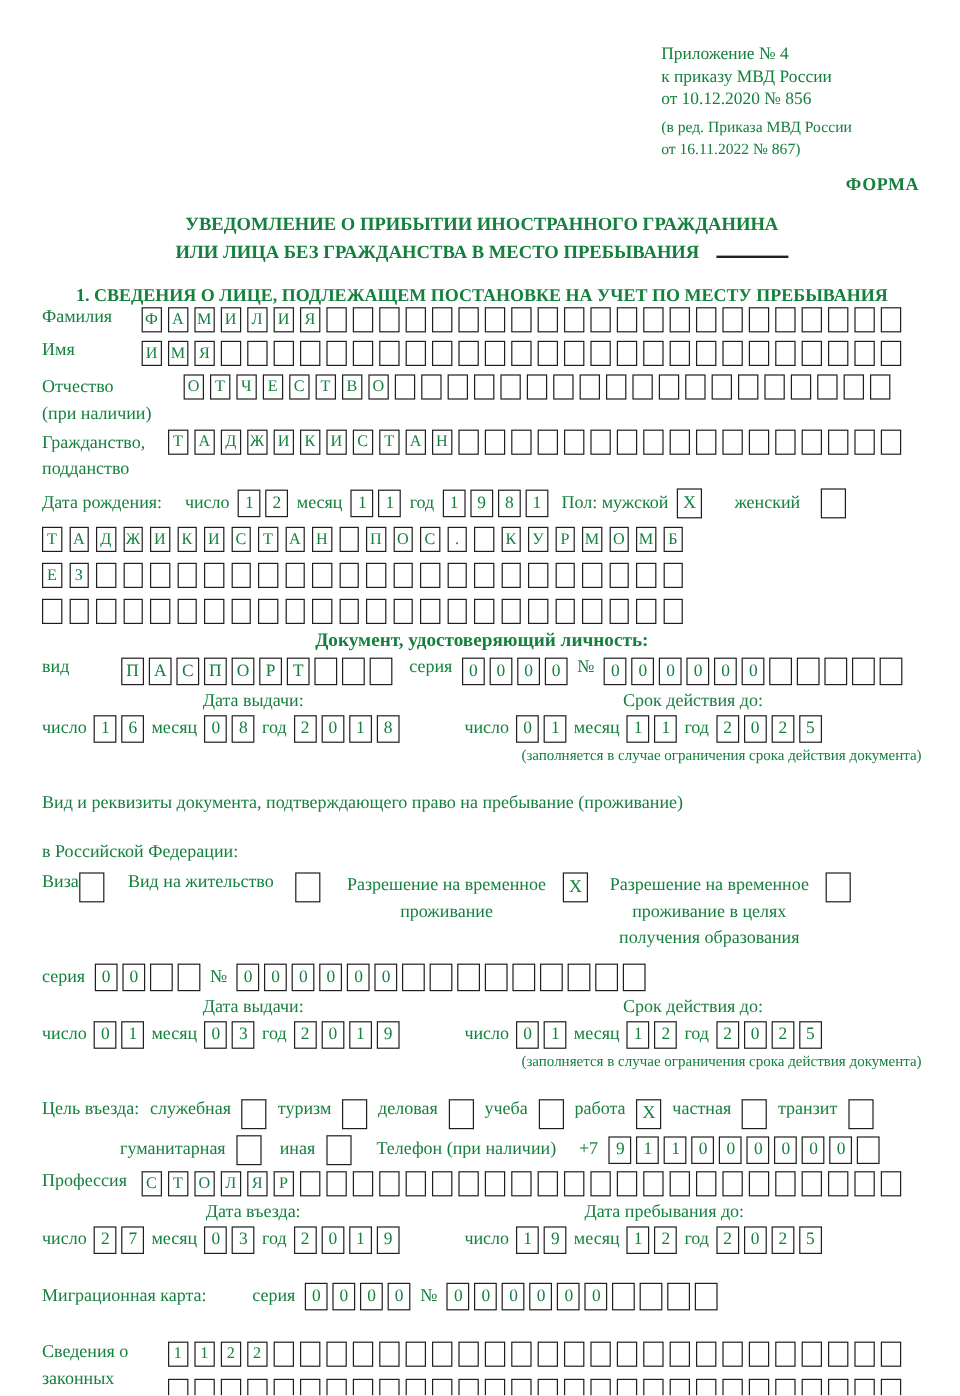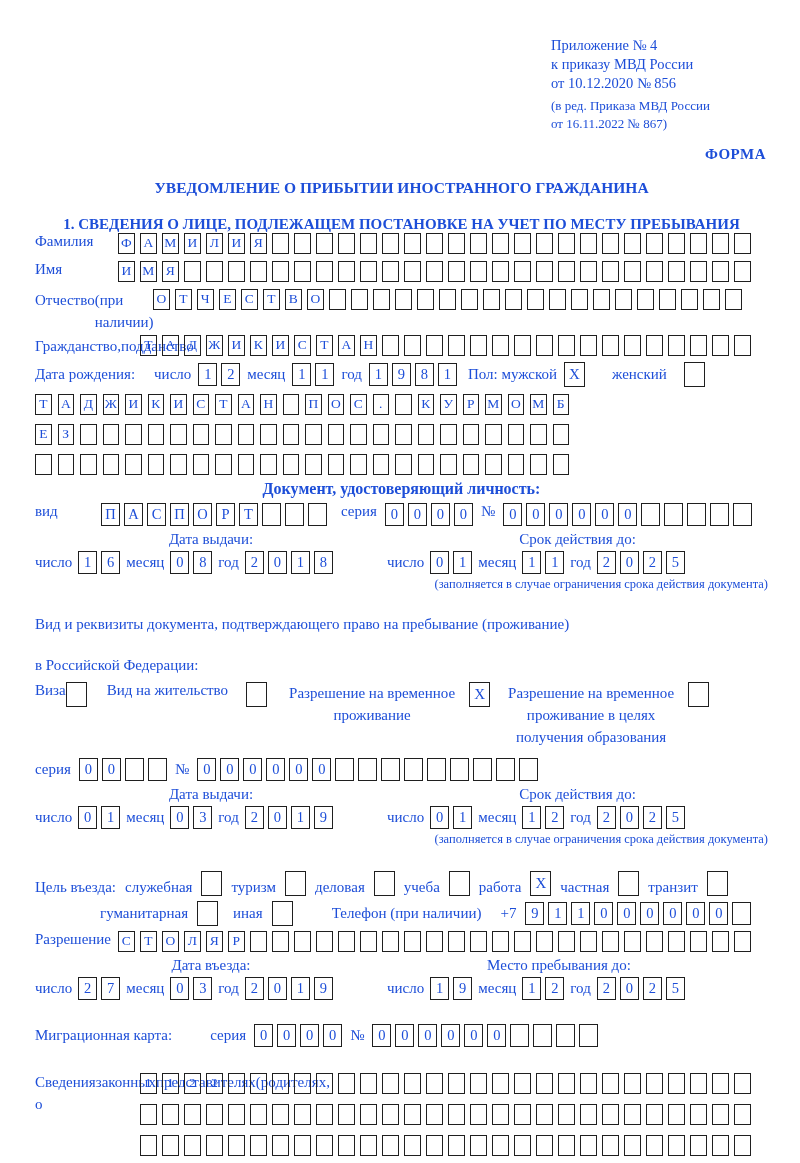--- a/index.html
+++ b/index.html
@@ -1,18 +1,18 @@
 <!DOCTYPE html>
 <html><head>
 <meta charset="utf-8">
 <style>
   html,body{margin:0;padding:0;background:#fff;}
   .page{
     width:800px;height:1163px;box-sizing:border-box;overflow:hidden;
-    background:#fff;color:#1d4ed8;position:relative;
+    background:#fff;color:#15803d;position:relative;
     font-family:"Liberation Serif","DejaVu Serif",serif;
     padding:36px 32px 0 35px;font-size:15px;
   }
   
   .refblock{width:215px;margin-left:auto;margin-right:2px;line-height:19px;font-size:14.5px;}
   .refblock .amend{font-size:13px;line-height:17.5px;margin-top:4px;}
   .forma{font-weight:bold;text-align:right;margin-top:13px;font-size:15px;letter-spacing:.5px;}
   
   .title{text-align:center;font-weight:bold;font-size:15.5px;line-height:23px;margin-top:12px;}
   .title .uline{display:inline-block;width:60px;border-bottom:2.4px solid #222;height:14px;margin-left:14px;}
@@ -31,21 +31,21 @@
     display:inline-block;box-sizing:border-box;flex:0 0 auto;
     width:19px;height:23px;border:1.7px solid #1f1f1f;
     text-align:center;font-size:14.5px;line-height:20px;
   }
   .cbx{
     display:inline-block;box-sizing:border-box;flex:0 0 auto;
     width:21px;height:25px;border:1.7px solid #1f1f1f;
     text-align:center;font-size:15px;line-height:22px;
   }
   .stackcol{display:flex;flex-direction:column;}
-  .labelcol{display:flex;flex-direction:row;line-height:22px;flex:0 0 auto;}
+  .labelcol{display:flex;flex-direction:column;line-height:22px;flex:0 0 auto;}
   .gridstack{display:flex;flex-direction:column;gap:8px;}
   
   .daterow{display:flex;margin-top:5px;}
   .datecol{display:flex;flex-direction:column;}
   .datecol .dhead{text-align:center;margin-bottom:3px;font-family:Liberation Serif, serif;}
   .dline{display:flex;align-items:center;gap:6px;white-space:nowrap;}
   .note{font-size:12.5px;text-align:right;margin-top:3px;}
   .c1{width:352px;flex:0 0 auto;}
   .c2{flex:1;}
   
@@ -67,20 +67,21 @@
     <div>от 10.12.2020 № 856</div>
     <div class="amend">
       <div>(в ред. Приказа МВД России</div>
       <div>от 16.11.2022 № 867)</div>
     </div>
     <div class="forma">ФОРМА</div>
   </div>
 
   <div class="title">
     <div>УВЕДОМЛЕНИЕ О ПРИБЫТИИ ИНОСТРАННОГО ГРАЖДАНИНА</div>
+    <div><span>ИЛИ ЛИЦА БЕЗ ГРАЖДАНСТВА В МЕСТО ПРЕБЫВАНИЯ</span><span class="uline"></span></div>
   </div>
 
   <div class="section-title">1. СВЕДЕНИЯ О ЛИЦЕ, ПОДЛЕЖАЩЕМ ПОСТАНОВКЕ НА УЧЕТ ПО МЕСТУ ПРЕБЫВАНИЯ</div>
 
   <div class="row" style="margin-top:0;">
     <span class="lbl" style="width:83px;flex:0 0 auto;">Фамилия</span>
     <span class="grid">
         <span class="cell">Ф</span>
         <span class="cell">А</span>
         <span class="cell">М</span>
@@ -506,21 +507,21 @@
             <span class="dcell">2</span>
             <span class="dcell">0</span>
             <span class="dcell">2</span>
             <span class="dcell">5</span>
           </span>
       </div>
       <div class="note">(заполняется в случае ограничения срока действия документа)</div>
     </div>
   </div>
 
-  <div class="row mt8" style="align-items:flex-end;gap:9px;">
+  <div class="row mt8" style="align-items:flex-start;gap:9px;">
     <span class="lbl">Цель въезда:</span>
     <span class="lbl">служебная</span>
     <span class="cbx"></span>
     <span class="lbl">туризм</span>
     <span class="cbx"></span>
     <span class="lbl">деловая</span>
     <span class="cbx"></span>
     <span class="lbl">учеба</span>
     <span class="cbx"></span>
     <span class="lbl">работа</span>
@@ -529,38 +530,38 @@
     <span class="cbx"></span>
     <span class="lbl">транзит</span>
     <span class="cbx"></span>
   </div>
 
   <div class="row mt5" style="align-items:center;gap:9px;padding-left:65px;">
     <span class="lbl">гуманитарная</span>
     <span class="cbx"></span>
     <span class="lbl" style="margin-left:6px;">иная</span>
     <span class="cbx"></span>
-    <span class="lbl" style="margin-left:30px;">Телефон (при наличии)</span>
+    <span class="lbl" style="margin-left:12px;">Телефон (при наличии)</span>
     <span class="lbl" style="margin-left:10px;">+7</span>
     <span class="dcells">
         <span class="dcell">9</span>
         <span class="dcell">1</span>
         <span class="dcell">1</span>
         <span class="dcell">0</span>
         <span class="dcell">0</span>
         <span class="dcell">0</span>
         <span class="dcell">0</span>
         <span class="dcell">0</span>
         <span class="dcell">0</span>
         <span class="dcell"></span>
       </span>
   </div>
 
   <div class="row mt5">
-    <span class="lbl" style="width:83px;flex:0 0 auto;">Разрешение</span>
+    <span class="lbl" style="width:83px;flex:0 0 auto;">Профессия</span>
     <span class="grid">
         <span class="cell">С</span>
         <span class="cell">Т</span>
         <span class="cell">О</span>
         <span class="cell">Л</span>
         <span class="cell">Я</span>
         <span class="cell">Р</span>
         <span class="cell"></span>
         <span class="cell"></span>
         <span class="cell"></span>
@@ -604,21 +605,21 @@
         <span>год</span>
         <span class="dcells">
             <span class="dcell">2</span>
             <span class="dcell">0</span>
             <span class="dcell">1</span>
             <span class="dcell">9</span>
           </span>
       </div>
     </div>
     <div class="datecol c2">
-      <div class="dhead" style="text-align:left;padding-left:100px;">Место пребывания до:</div>
+      <div class="dhead" style="text-align:left;padding-left:100px;">Дата пребывания до:</div>
       <div class="dline">
         <span>число</span>
         <span class="dcells">
             <span class="dcell">1</span>
             <span class="dcell">9</span>
           </span>
         <span>месяц</span>
         <span class="dcells">
             <span class="dcell">1</span>
             <span class="dcell">2</span>

